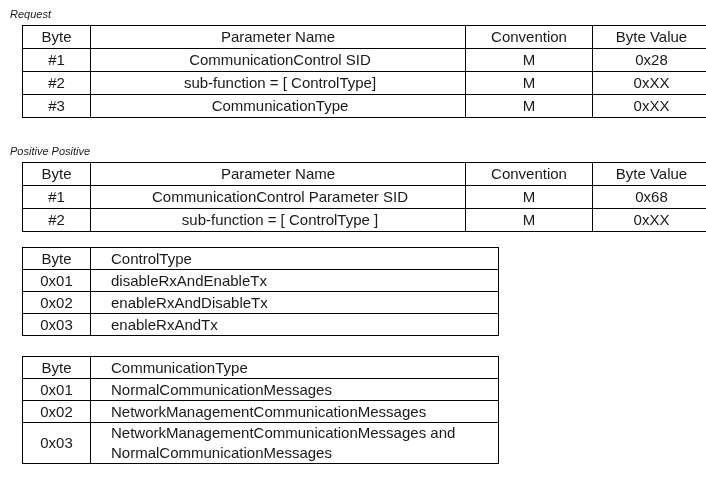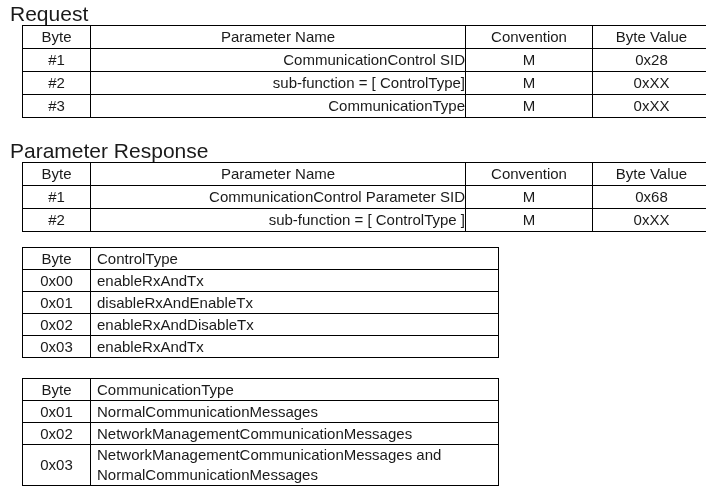--- a/index.html
+++ b/index.html
@@ -12,23 +12,24 @@
     height: 493px;
     font-family: "Liberation Sans", "DejaVu Sans", sans-serif;
     color: #1a1a1a;
     font-size: 15px;
     overflow: hidden;
   }
   .doc {
     padding: 3px 0 0 10px;
   }
   .section-title {
-    font-size: 21px;
+    font-size: 11px;
     line-height: 22px;
     white-space: nowrap;
+    font-style: italic;
   }
   .section-title.second {
     margin-top: 22px;
   }
   table {
     border-collapse: collapse;
     table-layout: fixed;
     margin-left: 12px;
   }
   th, td {
@@ -43,27 +44,27 @@
     white-space: nowrap;
   }
   
   table.spec { width: 688px; }
   table.spec col.c-byte  { width: 68px; }
   table.spec col.c-param { width: 375px; }
   table.spec col.c-conv  { width: 127px; }
   table.spec col.c-val   { width: 118px; }
   table.spec th { text-align: center; }
   table.spec td.byte, table.spec td.conv, table.spec td.val { text-align: center; }
-  table.spec td.param { text-align: right; padding-left: 4px; }
+  table.spec td.param { text-align: center; padding-left: 4px; }
   
   table.lookup { width: 476px; }
   table.lookup col.c-byte { width: 68px; }
   table.lookup col.c-desc { width: 408px; }
   table.lookup th.byte, table.lookup td.byte { text-align: center; }
-  table.lookup th.desc, table.lookup td.desc { text-align: left; padding-left: 6px; }
+  table.lookup th.desc, table.lookup td.desc { text-align: left; padding-left: 20px; }
   table.lookup th, table.lookup td { height: 21px; }
   table.lookup td.wrap {
     white-space: normal;
     height: 40px;
     line-height: 20px;
   }
   #control-type-table { margin-top: 15px; }
   #communication-type-table { margin-top: 20px; }
 </style>
 </head>
@@ -100,21 +101,21 @@
       </tr>
       <tr>
         <td class="byte">#3</td>
         <td class="param">CommunicationType</td>
         <td class="conv">M</td>
         <td class="val">0xXX</td>
       </tr>
     </tbody>
   </table>
 
-  <div class="section-title second">Parameter Response</div>
+  <div class="section-title second">Positive Positive</div>
   <table class="spec" id="response-table">
     <colgroup>
         <col class="c-byte">
         <col class="c-param">
         <col class="c-conv">
         <col class="c-val">
       </colgroup>
     <tbody>
       <tr>
         <th>Byte</th>
@@ -139,24 +140,20 @@
 
   <table class="lookup" id="control-type-table">
     <colgroup>
         <col class="c-byte">
         <col class="c-desc">
       </colgroup>
     <tbody>
       <tr>
         <th class="byte">Byte</th>
         <th class="desc">ControlType</th>
-      </tr>
-      <tr>
-        <td class="byte">0x00</td>
-        <td class="desc">enableRxAndTx</td>
       </tr>
       <tr>
         <td class="byte">0x01</td>
         <td class="desc">disableRxAndEnableTx</td>
       </tr>
       <tr>
         <td class="byte">0x02</td>
         <td class="desc">enableRxAndDisableTx</td>
       </tr>
       <tr>

